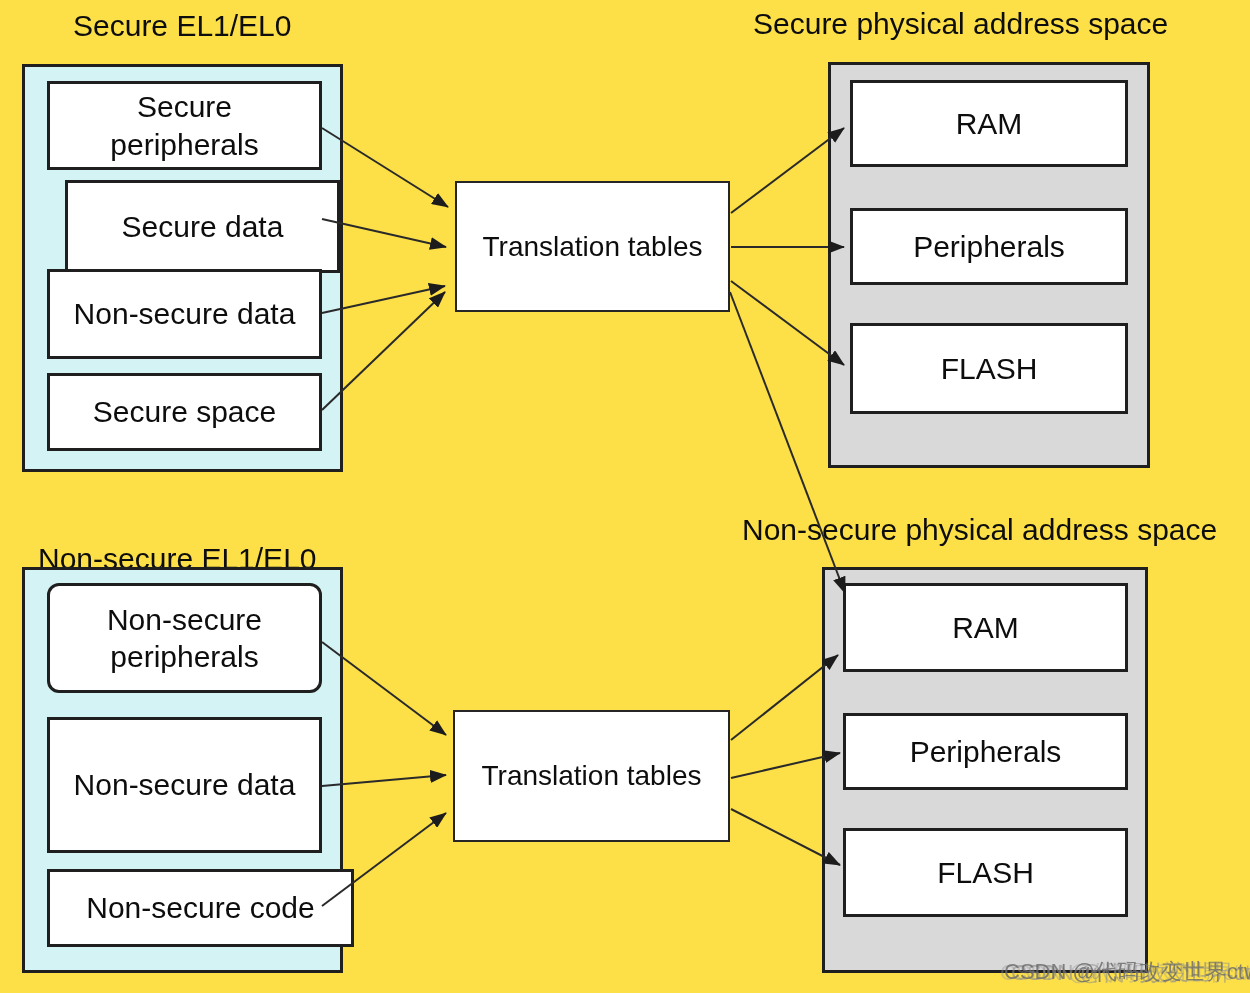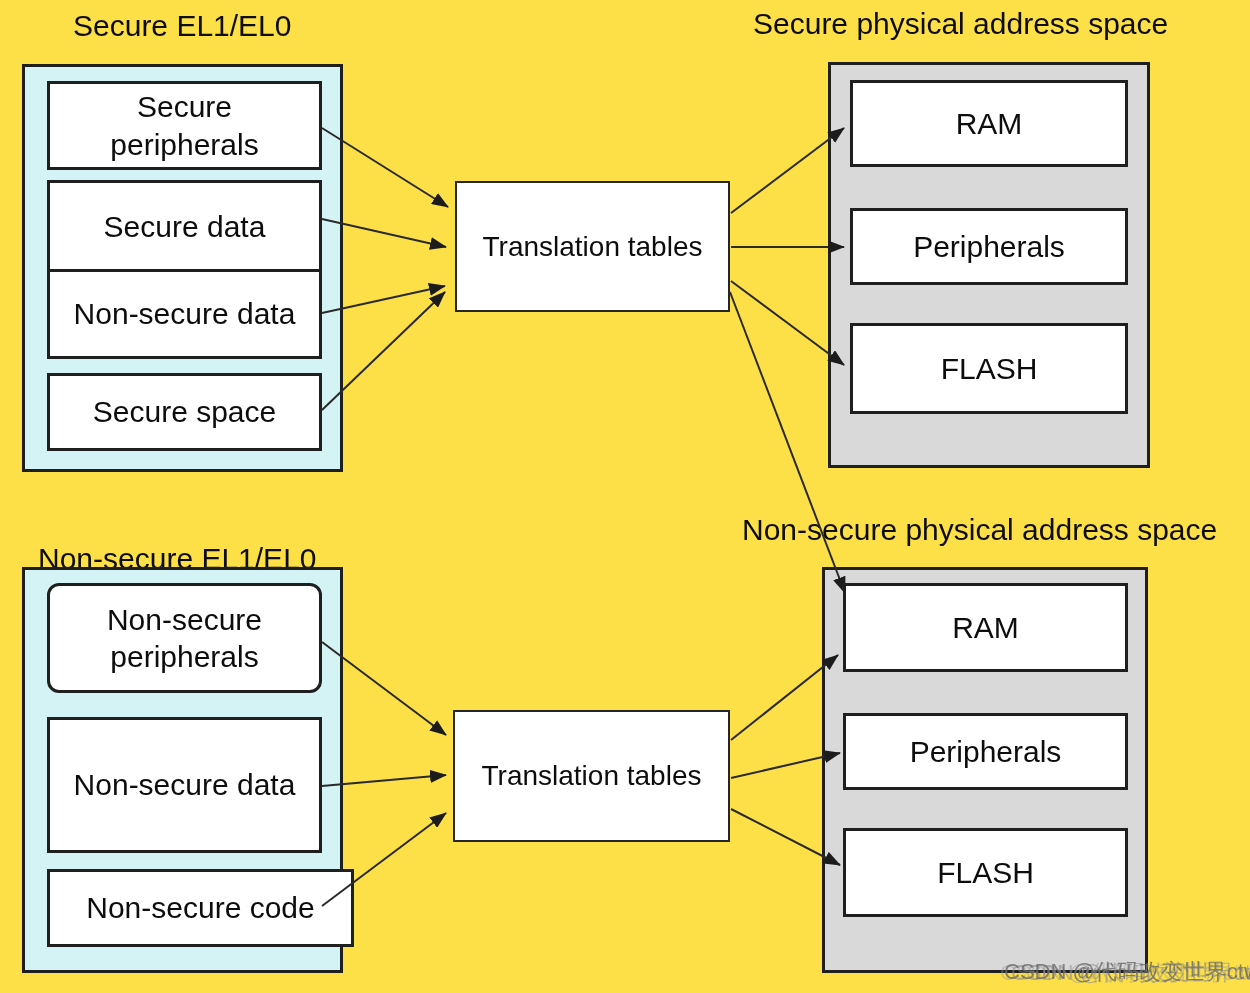--- a/index.html
+++ b/index.html
@@ -77,21 +77,21 @@
 
   <div class="title" style="left:73px; top:9px;">Secure EL1/EL0</div>
   <div class="title" style="left:753px; top:7px;">Secure physical address space</div>
   <div class="title" style="left:38px; top:542px;">Non-secure EL1/EL0</div>
   <div class="title" style="left:742px; top:513px;">Non-secure physical address space</div>
 
   <div class="container world" style="left:22px; top:64px; width:321px; height:408px;">
     <div class="box wrap-narrow" style="left:22px; top:14px; width:275px; height:89px;">
       <span>Secure peripherals</span>
     </div>
-    <div class="box" style="left:22px; top:113px; width:275px; height:93px;">
+    <div class="box" style="left:40px; top:113px; width:275px; height:93px;">
       <span>Secure data</span>
     </div>
     <div class="box" style="left:22px; top:202px; width:275px; height:90px;">
       <span>Non-secure data</span>
     </div>
     <div class="box" style="left:22px; top:306px; width:275px; height:78px;">
       <span>Secure space</span>
     </div>
   </div>
 

